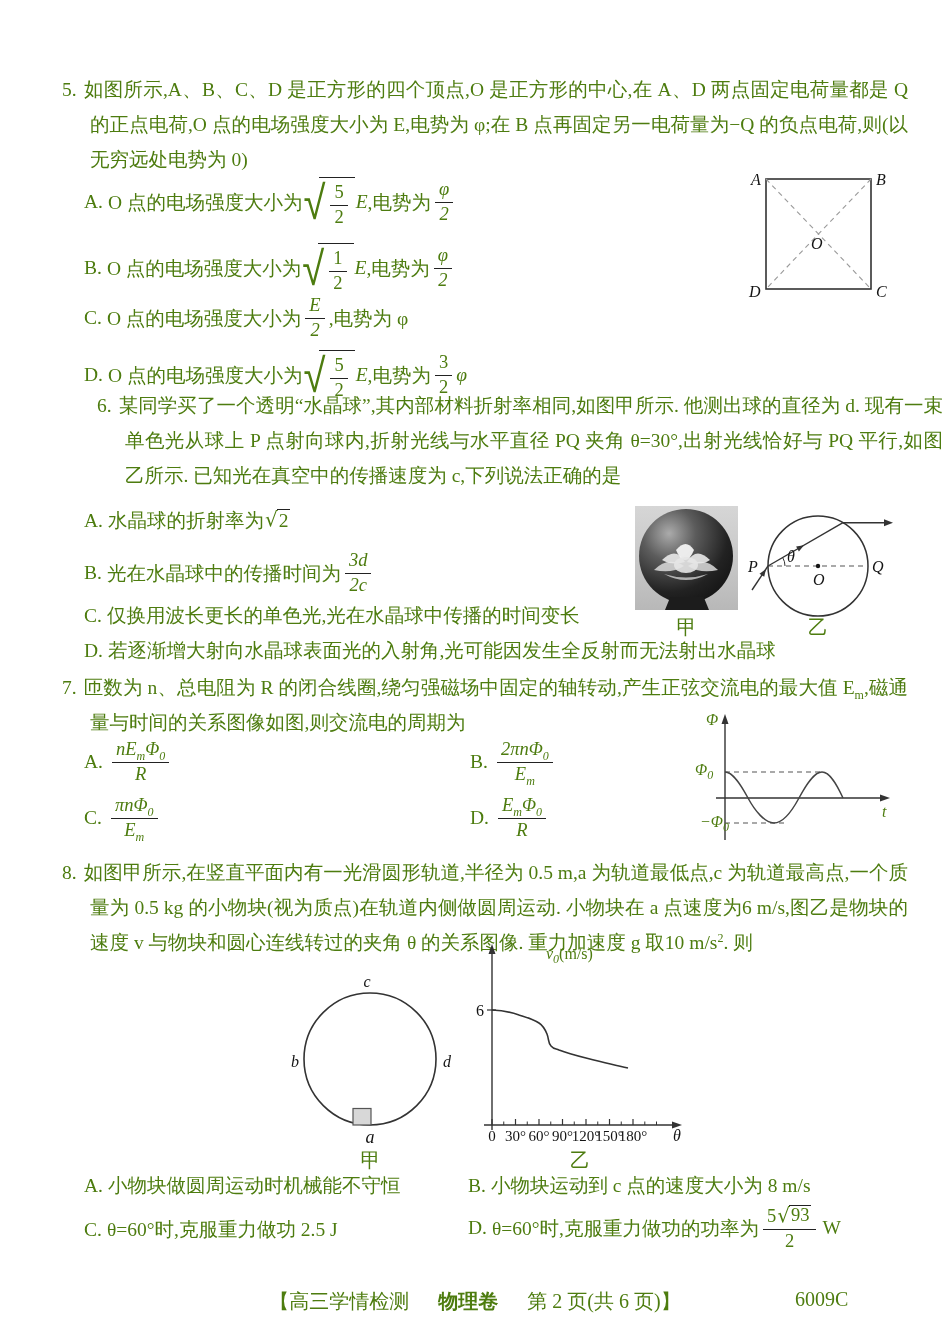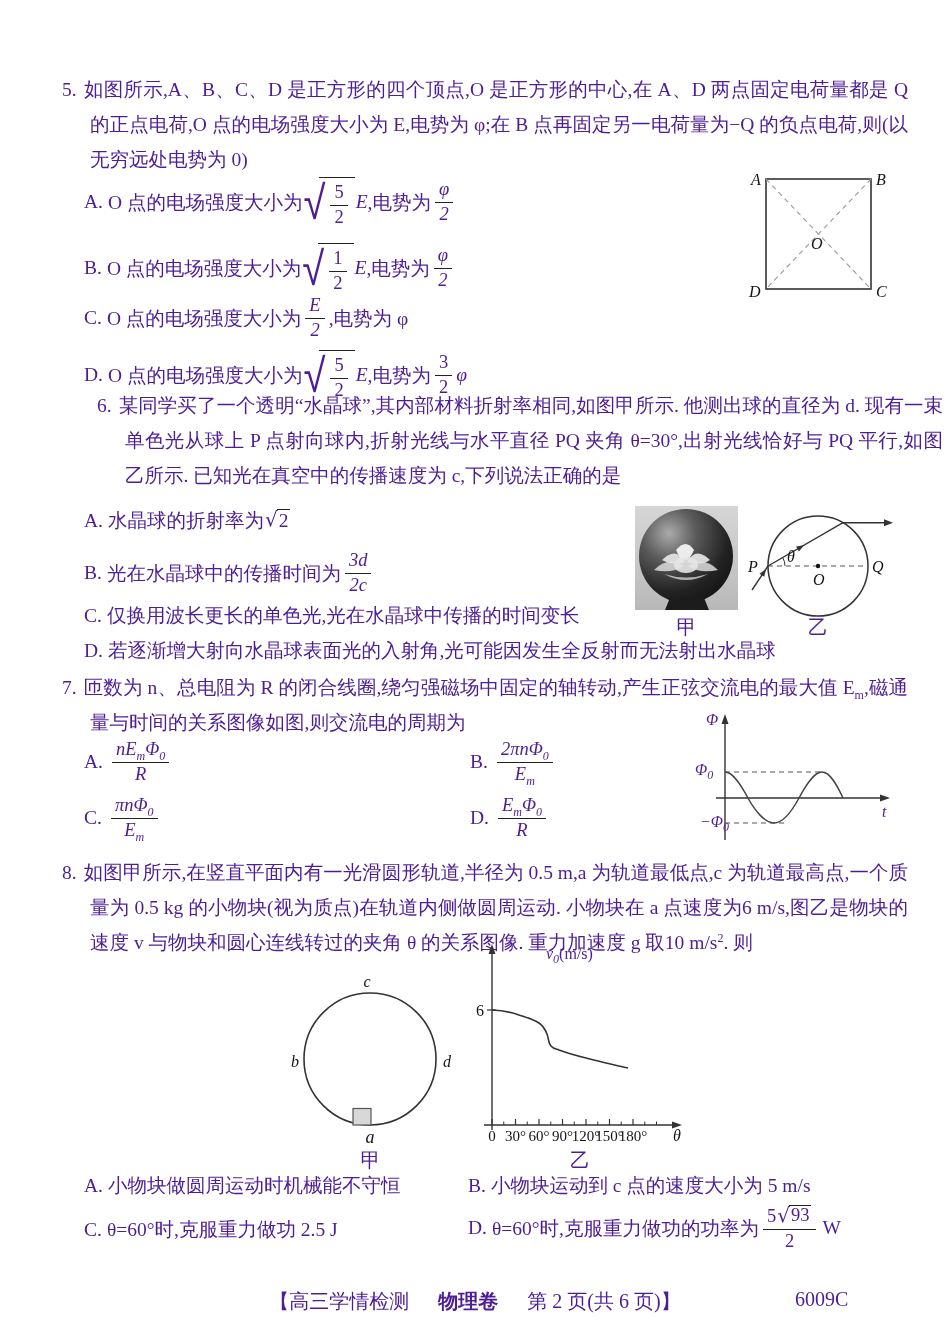--- a/index.html
+++ b/index.html
@@ -1,18 +1,18 @@
 <!DOCTYPE html>
 <html><head>
 <meta charset="utf-8">
 <style>
   * { box-sizing: border-box; }
   html,body { margin:0; padding:0; background:#ffffff; }
   .page { position:relative; width:950px; height:1344px; background:#fff; overflow:hidden;
-          font-family:"Liberation Serif","DejaVu Serif",serif; font-size:19.5px; color:#4c1d95; }
+          font-family:"Liberation Serif","DejaVu Serif",serif; font-size:19.5px; color:#4d7c0f; }
   .stem { position:absolute; left:62px; width:846px; line-height:35px; text-align:justify;
           padding-left:28px; text-indent:-28px; }
   .qno  { padding-right:7px; }
   .opt  { position:absolute; display:flex; align-items:center; white-space:nowrap; }
   .olabel { margin-right:5px; }
   .it { font-style:italic; }
   sub { font-size:12px; line-height:0; }
   sup { font-size:12px; line-height:0; }
   .frac { display:inline-flex; flex-direction:column; align-items:center; line-height:1.08;
           font-size:18.5px; margin:0 4px; text-indent:0; }
@@ -293,21 +293,21 @@
   </div>
   <div class="caption" style="left:460px; top:1147px; width:240px;">乙</div>
 
   <div class="opt" style="left:84px; top:1172px;">
     <span class="olabel">A.</span>
     <span>小物块做圆周运动时机械能不守恒</span>
   </div>
 
   <div class="opt" style="left:468px; top:1172px;">
     <span class="olabel">B.</span>
-    <span>小物块运动到 c 点的速度大小为 5 m/s</span>
+    <span>小物块运动到 c 点的速度大小为 8 m/s</span>
   </div>
 
   <div class="opt" style="left:84px; top:1216px;">
     <span class="olabel">C.</span>
     <span>θ=60°时,克服重力做功 2.5 J</span>
   </div>
 
   <div class="opt" style="left:468px; top:1205px;">
     <span class="olabel">D.</span>
     <span>θ=60°时,克服重力做功的功率为</span>

